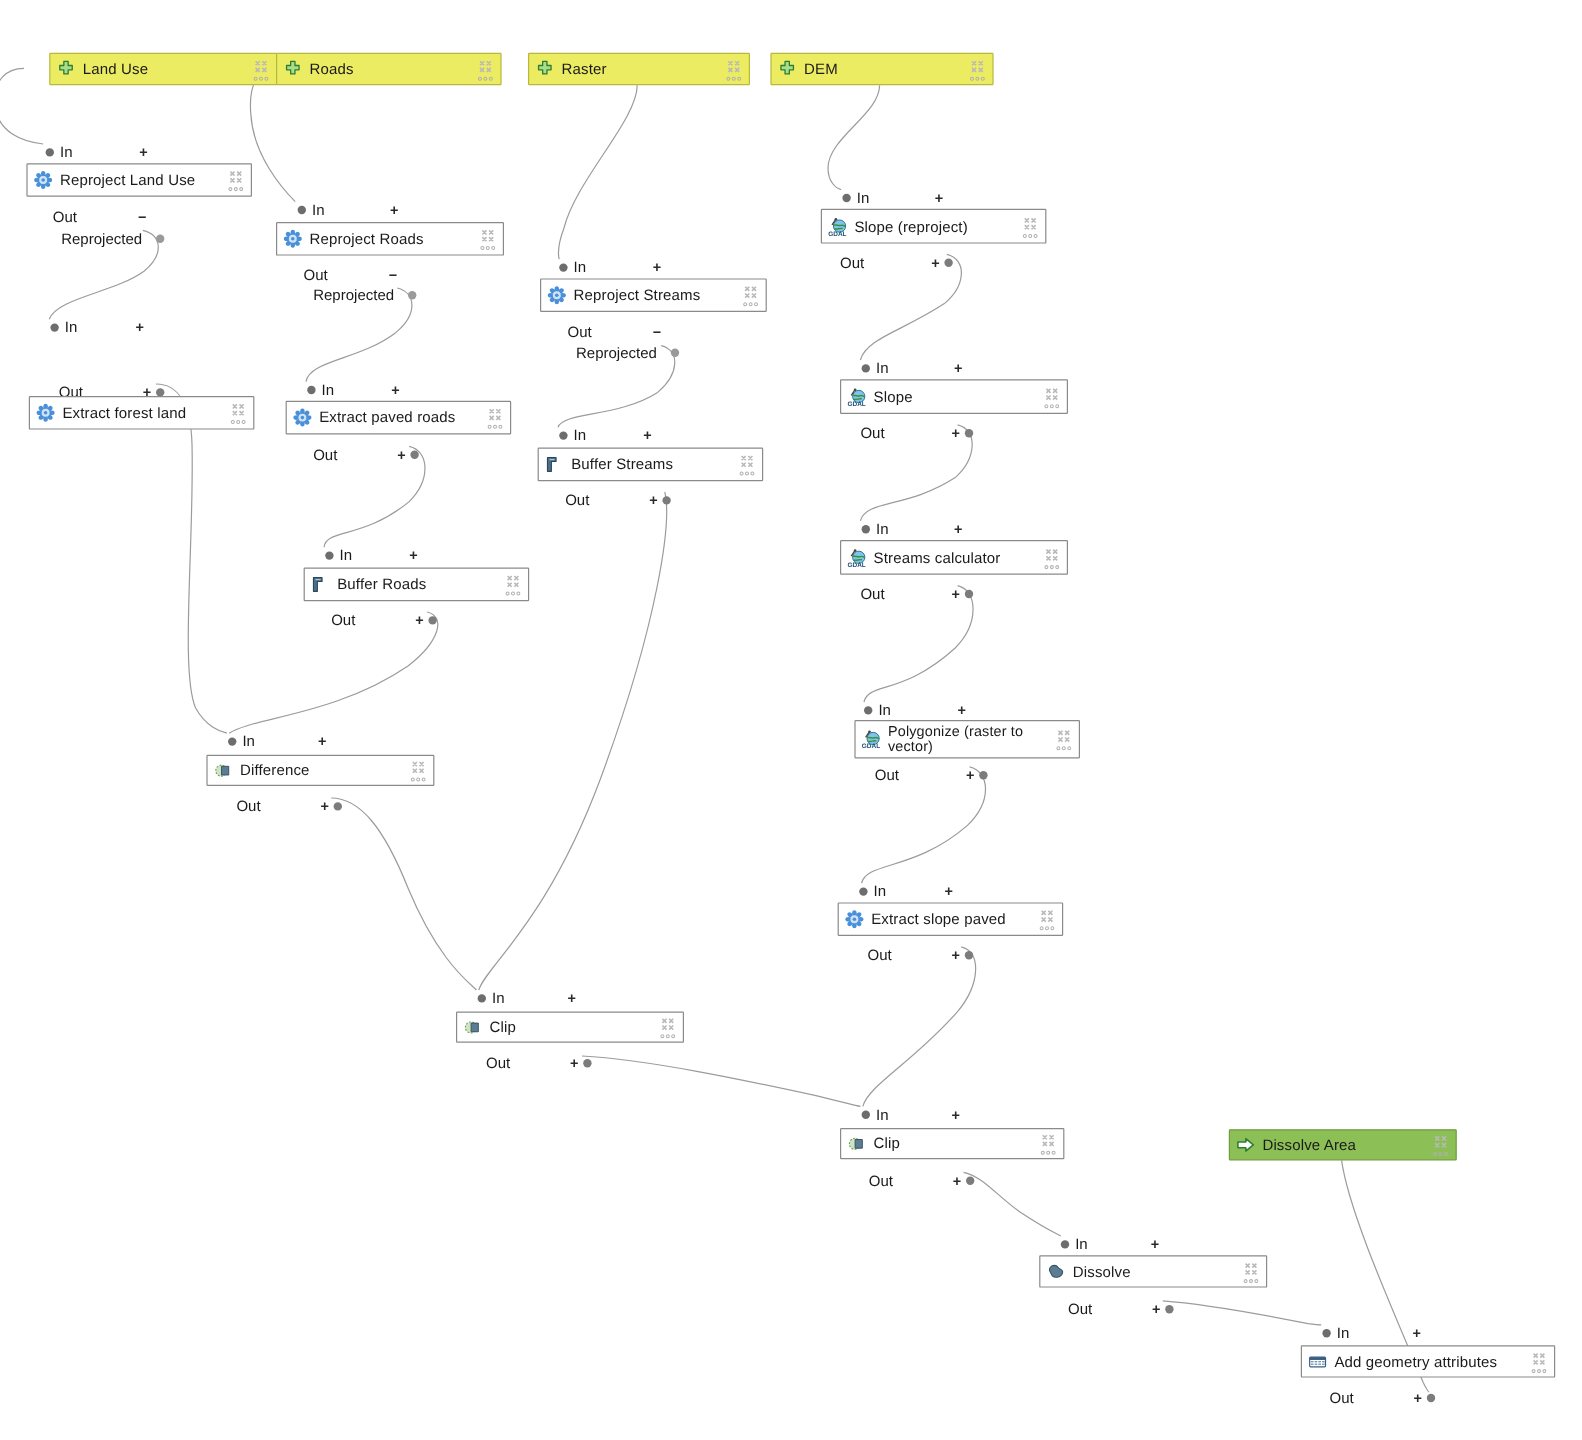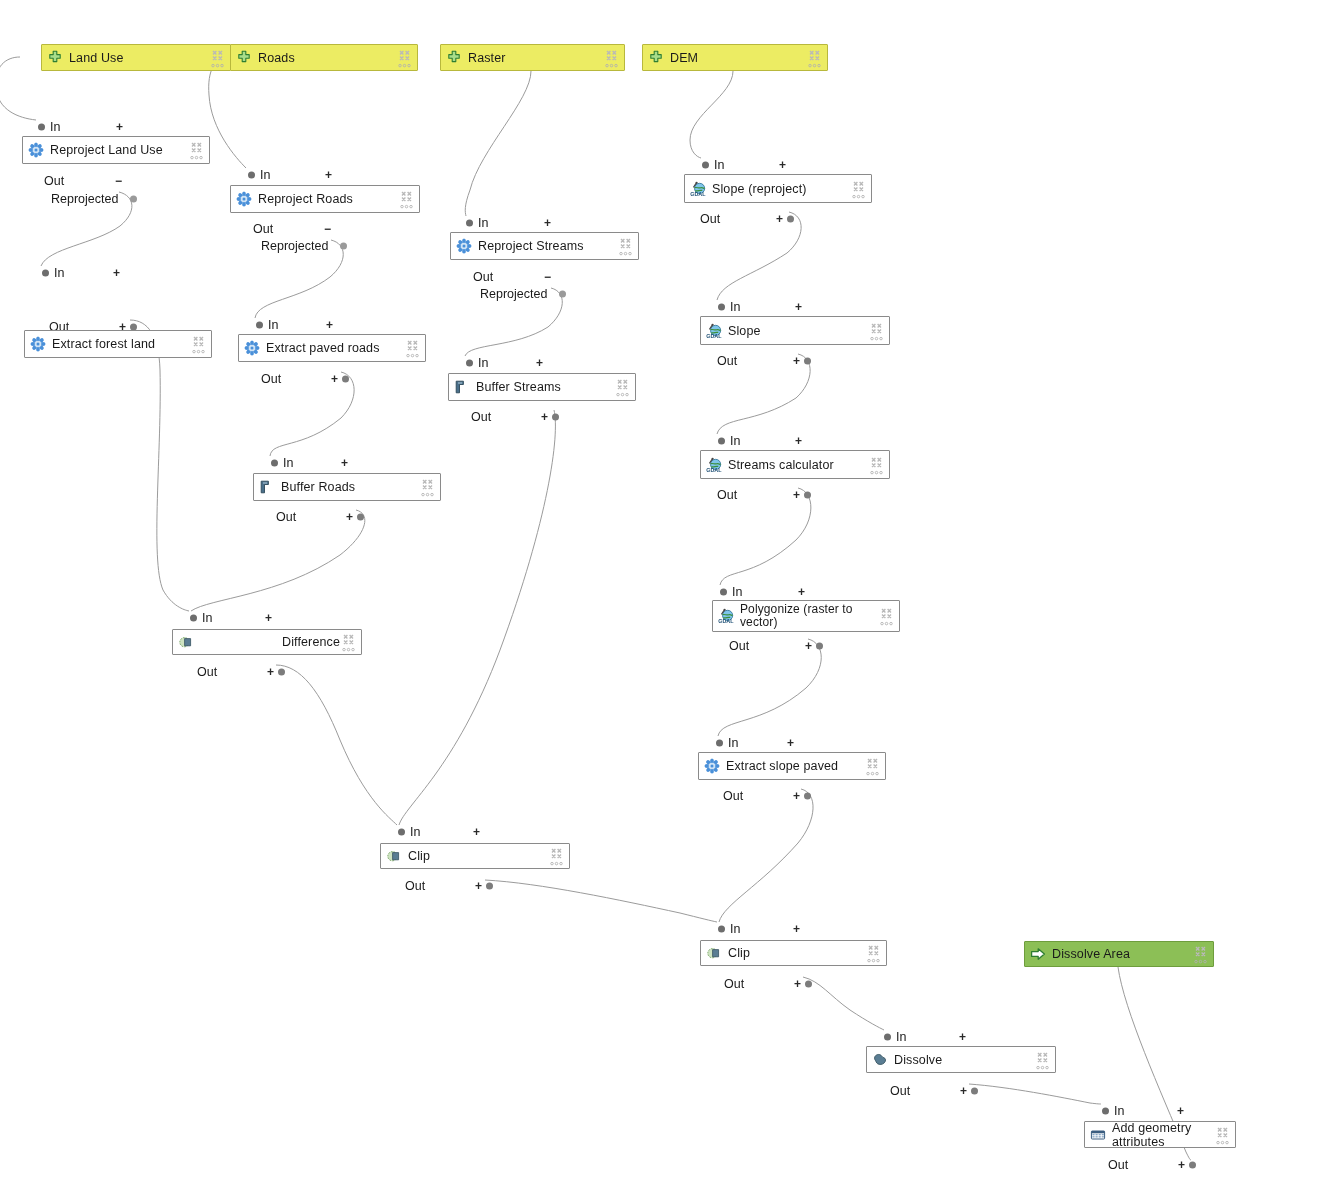--- a/index.html
+++ b/index.html
@@ -536,21 +536,21 @@
           <svg viewBox="0 0 13 5" class="ico-dots">
             <circle cx="2" cy="2.6" r="1.25" fill="none" stroke="#b0b0b0" stroke-width=".85"></circle>
             <circle cx="6.5" cy="2.6" r="1.25" fill="none" stroke="#b0b0b0" stroke-width=".85"></circle>
             <circle cx="11" cy="2.6" r="1.25" fill="none" stroke="#b0b0b0" stroke-width=".85"></circle>
           </svg>
         </span>
       </span>
     </div>
     <div class="port in-port" style="left: 720px; top: 586px;"><span class="pdot"></span><span class="ptext">In</span><span class="pplus" style="left: 78px;">+</span></div>
     <div class="port out-port" style="left: 729px; top: 640px;"><span class="ptext">Out</span><span class="pplus" style="left: 76px;">+</span><span class="pdot" style="left: 87px;"></span></div>
-    <div class="node algo-node" style="left: 172px; top: 629px; width: 190px; height: 26px; text-align: right;">
+    <div class="node algo-node" style="left: 172px; top: 629px; width: 190px; height: 26px;">
       <span class="nicon"><svg viewBox="0 0 16 16" width="16" height="16">
           <circle cx="6.4" cy="8.2" r="4.6" fill="#cfe4c2" stroke="#6e9d5a" stroke-width=".9" stroke-dasharray="1.6 1.2"></circle>
           <path d="M6.6 4.6h6.0v7.2H6.6z" fill="#5a7d93" stroke="#35525f" stroke-width=".8"></path>
         </svg></span>
       <span class="nlabel">Difference</span>
       <span class="ctrls">
         <span>
           <svg viewBox="0 0 13 13" class="ico-x">
             <path d="M2 2 L5.4 5.4 M2 5.4 L5.4 2 M7.6 2 L11 5.4 M7.6 5.4 L11 2 M2 7.6 L5.4 11 M2 11 L5.4 7.6 M7.6 7.6 L11 11 M7.6 11 L11 7.6" stroke="#b9b9b9" stroke-width="1.35" fill="none"></path>
           </svg>
@@ -680,21 +680,21 @@
           <svg viewBox="0 0 13 5" class="ico-dots">
             <circle cx="2" cy="2.6" r="1.25" fill="none" stroke="#b0b0b0" stroke-width=".85"></circle>
             <circle cx="6.5" cy="2.6" r="1.25" fill="none" stroke="#b0b0b0" stroke-width=".85"></circle>
             <circle cx="11" cy="2.6" r="1.25" fill="none" stroke="#b0b0b0" stroke-width=".85"></circle>
           </svg>
         </span>
       </span>
     </div>
     <div class="port in-port" style="left: 884px; top: 1031px;"><span class="pdot"></span><span class="ptext">In</span><span class="pplus" style="left: 75px;">+</span></div>
     <div class="port out-port" style="left: 890px; top: 1085px;"><span class="ptext">Out</span><span class="pplus" style="left: 70px;">+</span><span class="pdot" style="left: 81px;"></span></div>
-    <div class="node algo-node" style="left: 1084px; top: 1121px; width: 152px; height: 27px;">
+    <div class="node algo-node" style="left: 1084px; top: 1121px; width: 212px; height: 27px;">
       <span class="nicon"><svg viewBox="0 0 16 16" width="16" height="16">
           <rect x="1.4" y="4.0" width="13.2" height="8.0" rx=".8" fill="#ffffff" stroke="#3a5d80" stroke-width="1"></rect>
           <rect x="1.4" y="4.0" width="13.2" height="2.3" fill="#3a5d80"></rect>
           <rect x="2.4" y="7.2" width="2.2" height="1.1" fill="#6d93b8"></rect>
           <rect x="5.5" y="7.2" width="2.2" height="1.1" fill="#6d93b8"></rect>
           <rect x="8.6" y="7.2" width="2.2" height="1.1" fill="#6d93b8"></rect>
           <rect x="11.7" y="7.2" width="2.2" height="1.1" fill="#6d93b8"></rect>
           <rect x="2.4" y="9.3" width="2.2" height="1.1" fill="#6d93b8"></rect>
           <rect x="5.5" y="9.3" width="2.2" height="1.1" fill="#6d93b8"></rect>
           <rect x="8.6" y="9.3" width="2.2" height="1.1" fill="#6d93b8"></rect>

